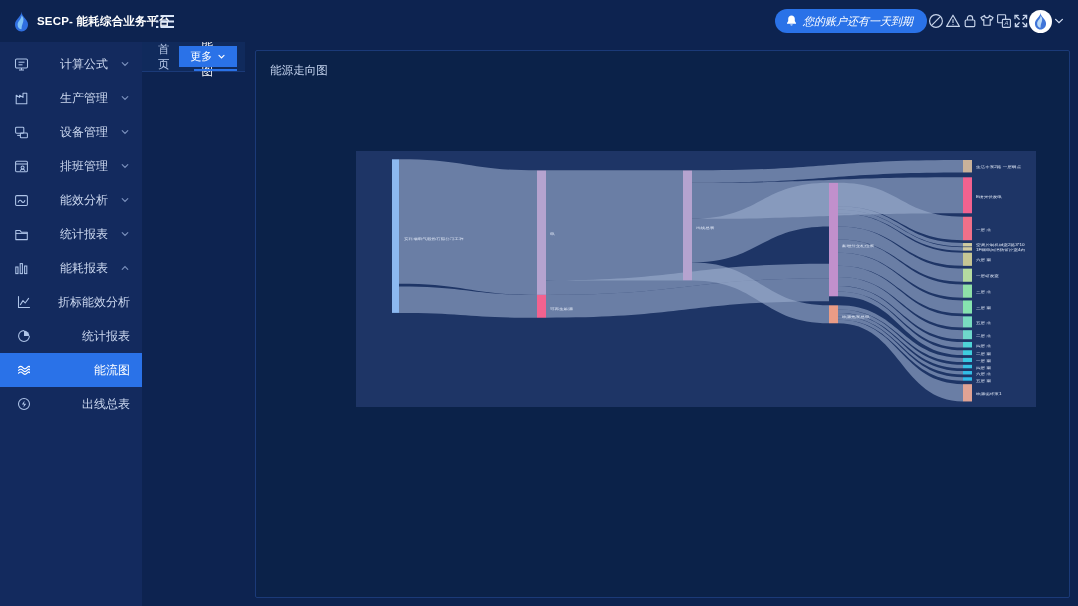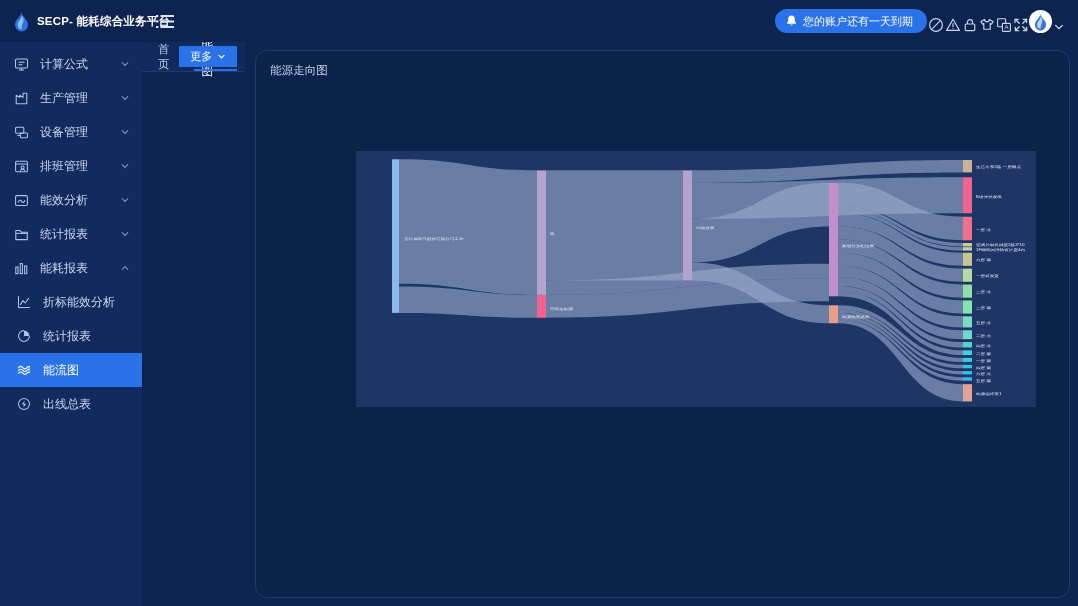--- a/index.html
+++ b/index.html
@@ -15,21 +15,21 @@
 
   
   .topbar {
     height:42px; background:#0d2350; display:flex; align-items:center;
     flex:0 0 42px; position:relative; z-index:5;
   }
   .brand { width:142px; height:42px; display:flex; align-items:center; gap:7px; padding-left:13px; }
   .brand-logo { width:17px; height:21px; position:relative; flex:0 0 17px; }
   .brand-title { font-size:11.5px; font-weight:bold; color:#ffffff; letter-spacing:.2px; white-space:nowrap; }
   .collapse-btn { margin-left:12px; width:22px; height:22px; display:flex; align-items:center; justify-content:center; cursor:pointer; }
-  .topbar-right { margin-left:auto; display:flex; align-items:flex-end; padding-right:13px; }
+  .topbar-right { margin-left:auto; display:flex; align-items:center; padding-right:13px;font-style:italic; }
   .expire-badge {
     display:flex; align-items:center; gap:6px;
     background:#2a72e8; color:#fff; font-size:11px;
     border-radius:13px; height:24px; padding:0 14px 0 11px; cursor:pointer; white-space:nowrap;
   }
   .tb-icon { width:17px; height:17px; display:flex; align-items:center; justify-content:center; cursor:pointer; opacity:.93; }
   .avatar {
     width:23px; height:23px; border-radius:50%; background:#ffffff;
     display:flex; align-items:center; justify-content:center; cursor:pointer; position:relative;
   }
@@ -38,21 +38,21 @@
   
   .bodywrap { display:flex; flex:1 1 auto; min-height:0; }
 
   
   .sidebar { width:142px; flex:0 0 142px; background:#132a5e; padding-top:5px; overflow:hidden; }
   .nav-item {
     height:34px; display:flex; align-items:center; padding:0 12px 0 14px;
     cursor:pointer; color:#cdd9f0; font-size:12px; gap:11px; position:relative;
   }
   .nav-item .nv-ico { width:15px; height:15px; flex:0 0 15px; display:flex; align-items:center; justify-content:center; }
-  .nav-item .nv-label { flex:1 1 auto; white-space:nowrap; }
+  .nav-item .nv-label { flex:1 1 auto; white-space:nowrap;text-align:right; }
   .nav-item .nv-arrow { width:11px; height:11px; display:flex; align-items:center; justify-content:center; opacity:.75; }
   .nav-sub .nav-item { padding-left:16px; gap:12px; }
   .nav-item.active { background:#2a72e8; color:#fff; }
 
   
   .main { flex:1 1 auto; display:flex; flex-direction:row; min-width:0; background:#0d2350; }
   .tabbar {
     height:30px; flex:0 0 30px; display:flex; align-items:stretch;
     background:#102a5c; border-bottom:1px solid #1b3a78; position:relative;
   }
@@ -66,21 +66,21 @@
   }
   .tab-close { font-size:11px; opacity:.85; cursor:pointer; }
   .more-btn {
     position:absolute; right:8px; top:4px; height:21px; padding:0 11px;
     background:#2a72e8; color:#fff; font-size:11px; border-radius:0;
     display:flex; align-items:center; gap:5px; cursor:pointer;
   }
   .content { flex:1 1 auto; padding:8px 8px 8px 10px; min-height:0; }
   .card {
     width:100%; height:100%; background:#0b2249; border:1px solid #1b3a78;
-    border-radius:12px; padding:12px 14px; position:relative; overflow:hidden;
+    border-radius:2px; padding:12px 14px; position:relative; overflow:hidden;
   }
   .card-title { font-size:11.5px; color:#c3d2ed; }
   .chart-holder { position:absolute; left:100px; top:100px; }
   svg { display:block; }
   .sk-label { font-size:4.6px; fill:#e6edfa; font-family:"Liberation Sans", sans-serif; }
 </style>
 </head>
 <body>
 
 <div class="app">

